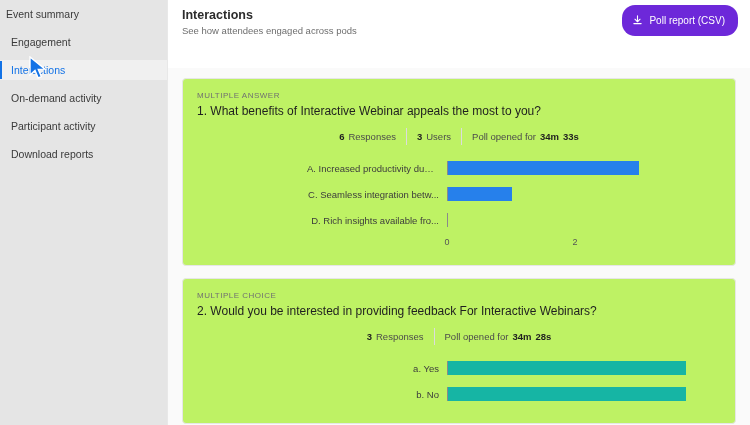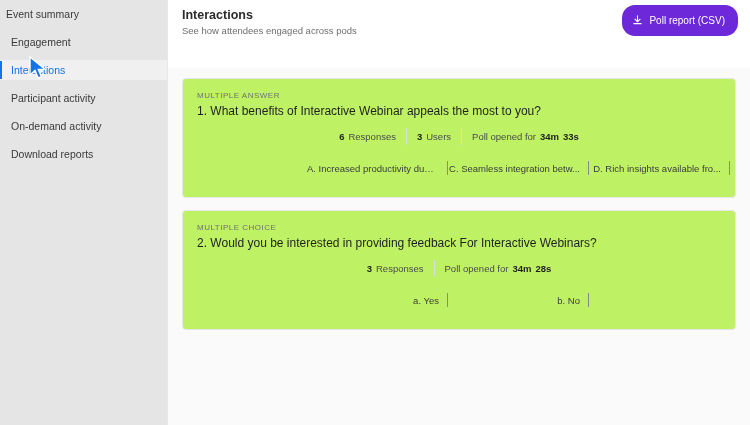--- a/index.html
+++ b/index.html
@@ -182,21 +182,21 @@
   .meta-seg + .meta-seg { border-left: 1px solid #dcdcdc; }
   .meta-strong { font-weight: bold; color: #1f1f1f; }
 
   
   .chart {
     display: flex;
     padding-left: 110px;
   }
   .chart-inner {
     display: flex;
-    flex-direction: row;
+    flex-direction: column;
     width: 100%;
   }
   .bar-row {
     display: flex;
     align-items: center;
     height: 22px;
     margin-bottom: 4px;
   }
   .bar-label {
     width: 140px;
@@ -247,24 +247,24 @@
     <div class="nav-item">
       <span>Event summary</span>
     </div>
     <div class="nav-item spaced">
       <span>Engagement</span>
     </div>
     <div class="nav-item spaced selected">
       <span>Interactions</span>
     </div>
     <div class="nav-item spaced">
+      <span>On-demand activity</span>
+    </div>
+    <div class="nav-item spaced">
       <span>Participant activity</span>
-    </div>
-    <div class="nav-item spaced">
-      <span>On-demand activity</span>
     </div>
     <div class="nav-item spaced">
       <span>Download reports</span>
     </div>
   </nav>
 
   <div id="cursor">
     <svg width="22" height="26" viewBox="0 0 22 26">
       <path d="M2 1 L2 19 L7 14.5 L10.2 22 L13.4 20.6 L10.3 13.4 L17 13.2 Z" fill="#1473e6" stroke="#ffffff" stroke-width="1.4"></path>
     </svg>

